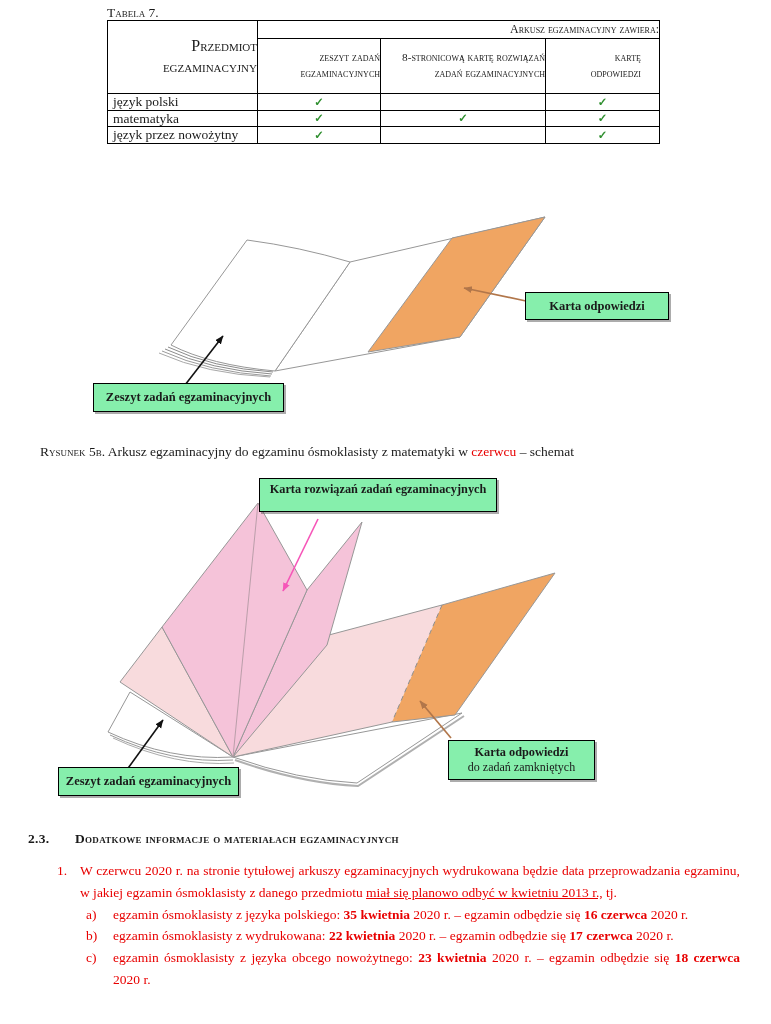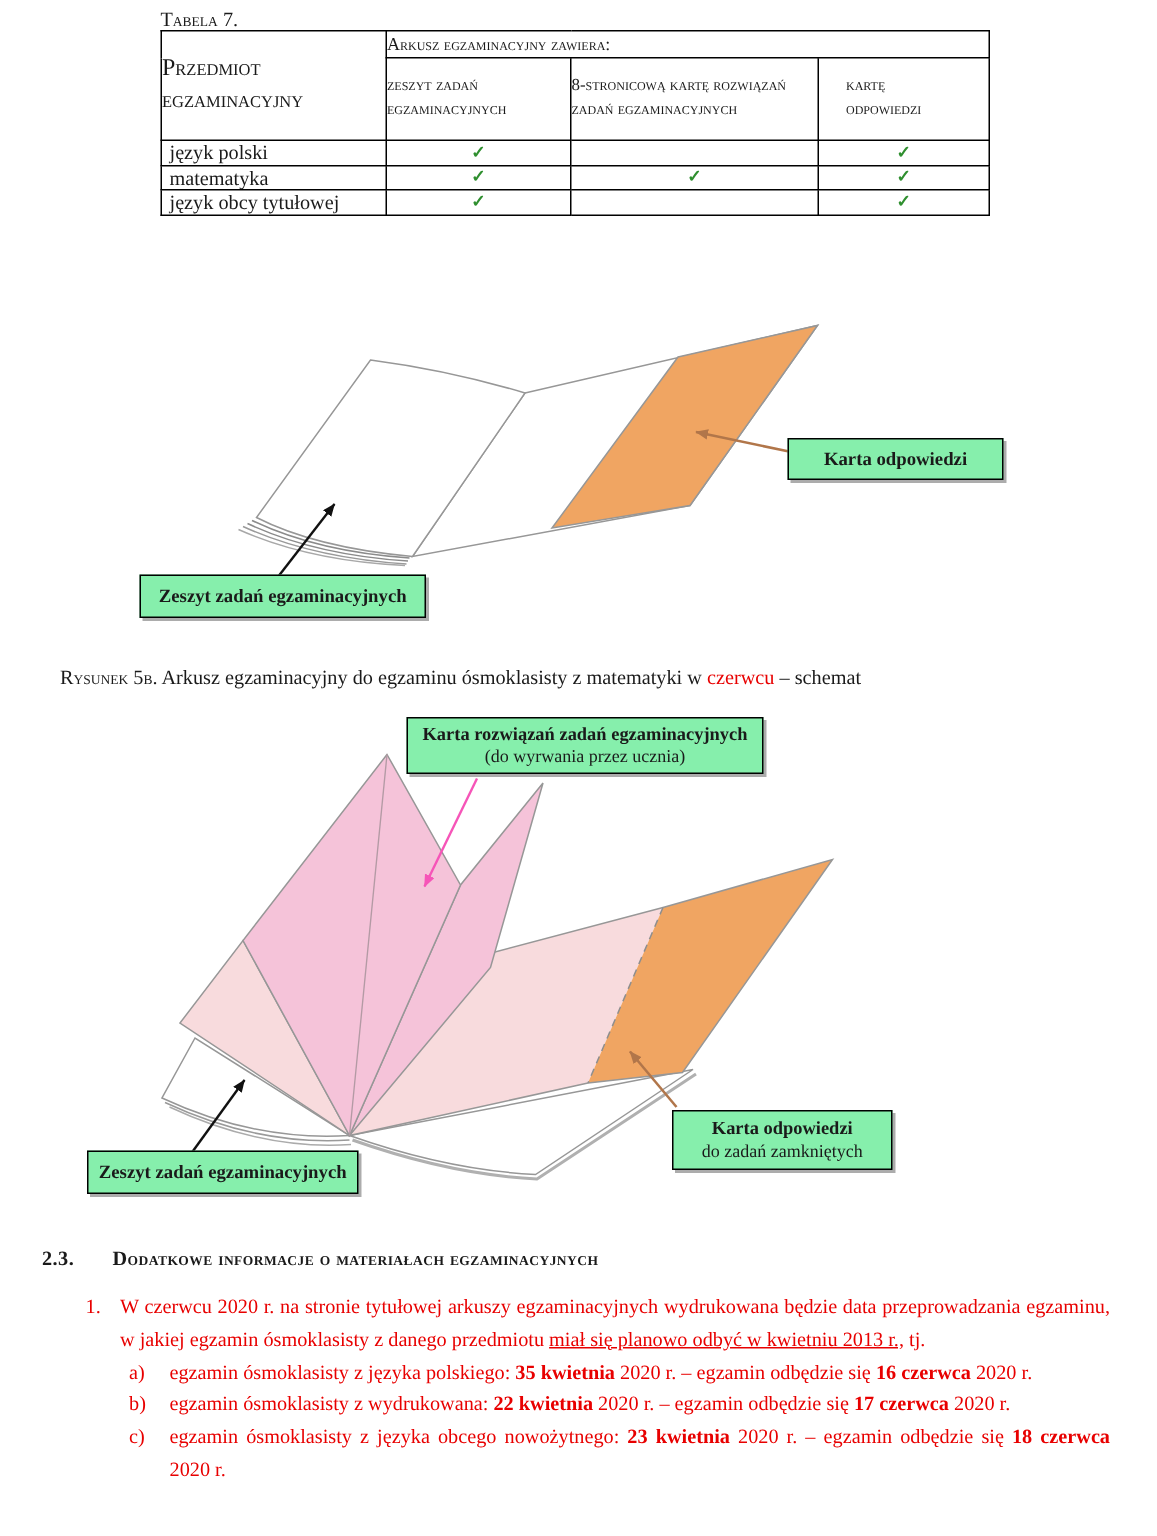--- a/index.html
+++ b/index.html
@@ -4,21 +4,21 @@
 <style>
   html,body{margin:0;padding:0;background:#ffffff;}
   .page{position:relative;width:771px;height:1024px;background:#fff;overflow:hidden;
         font-family:"Liberation Serif", serif;color:#1a1a1a;}
 
   
   .tabela-label{position:absolute;left:107px;top:5px;font-size:13.5px;font-variant:small-caps;}
   table.t1{position:absolute;left:107px;top:20px;width:552px;border-collapse:collapse;
            table-layout:fixed;border:1.5px solid #000;}
   .t1 th,.t1 td{border:1px solid #000;padding:0;overflow:hidden;}
-  .t1 th{font-weight:normal;font-variant:small-caps;text-align:left;vertical-align:middle;}
+  .t1 th{font-weight:normal;font-variant:small-caps;text-align:right;vertical-align:middle;}
   .th-span{font-size:12px;height:17px;line-height:15px;}
   .th-subject{font-size:16px;line-height:1.3;padding:0 30px;}
   .th-sub{font-size:11.3px;line-height:1.38;height:50px;padding:2px 6px;}
   .th-sub.narrow{padding:2px 18px;}
   .t1 td.subj{font-size:13.5px;height:15.5px;line-height:15px;padding-left:5px;}
   .t1 td.chk{text-align:center;color:var(--green_check);font-weight:bold;font-size:11.5px;height:15.5px;line-height:14px;}
 
   
   .caption{position:absolute;left:40px;width:698px;font-size:13.5px;line-height:21px;text-align:justify;}
   .cap-label{font-variant:small-caps;}
@@ -84,21 +84,21 @@
       <td class="chk"></td>
       <td class="chk">✓</td>
     </tr>
     <tr>
       <td class="subj">matematyka</td>
       <td class="chk">✓</td>
       <td class="chk">✓</td>
       <td class="chk">✓</td>
     </tr>
     <tr>
-      <td class="subj">język obcy tytułowej</td>
+      <td class="subj">język przez nowożytny</td>
       <td class="chk">✓</td>
       <td class="chk"></td>
       <td class="chk">✓</td>
     </tr>
   </tbody>
     </table>
 
 
   <svg class="fig-svg" style="top:205px;" width="771" height="218" viewBox="0 205 771 218">
     <defs>
@@ -158,23 +158,22 @@
     <path class="nofill" stroke="#8e8e8e" stroke-dasharray="5,4" d="M 442,605 L 392,722"></path>
 
     <path class="f-pink s-thin" d="M 362,522 L 307,590 L 233,757 L 327,645 Z"></path>
     <path class="f-pink s-thin" d="M 258,503 L 162,627 L 233,757 L 307,590 Z"></path>
     <path class="nofill" stroke="#b39aa4" stroke-width="0.9" d="M 258,503 L 233,757"></path>
 
     <path class="arrow-magenta" d="M 318,519 L 283,591" marker-end="url(#ahm2)"></path>
     <path class="arrow-black" d="M 126,771 L 163,720" marker-end="url(#ahb2)"></path>
     <path class="arrow-brown" d="M 451,738 L 420,701" marker-end="url(#ahbr2)"></path>
   </svg>
-  <div class="fig-label" style="left:271px;top:478px;width:236px;padding:2px 0 3px 0;">
+  <div class="fig-label" style="left:259px;top:478px;width:236px;padding:2px 0 14px 0;">
     <div class="fl-bold">Karta rozwiązań zadań egzaminacyjnych</div>
-    <div class="fl-normal">(do wyrwania przez ucznia)</div>
   </div>
   <div class="fig-label one-line" style="left:58px;top:767px;width:179px;height:27px;line-height:27px;">Zeszyt zadań egzaminacyjnych</div>
   <div class="fig-label" style="left:448px;top:740px;width:145px;padding:3px 0 4px 0;">
     <div class="fl-bold">Karta odpowiedzi</div>
     <div class="fl-normal">do zadań zamkniętych</div>
   </div>
 
   <div class="sec-header">
     <span class="sec-num">2.3.</span><span>Dodatkowe informacje o materiałach egzaminacyjnych</span>
   </div>

